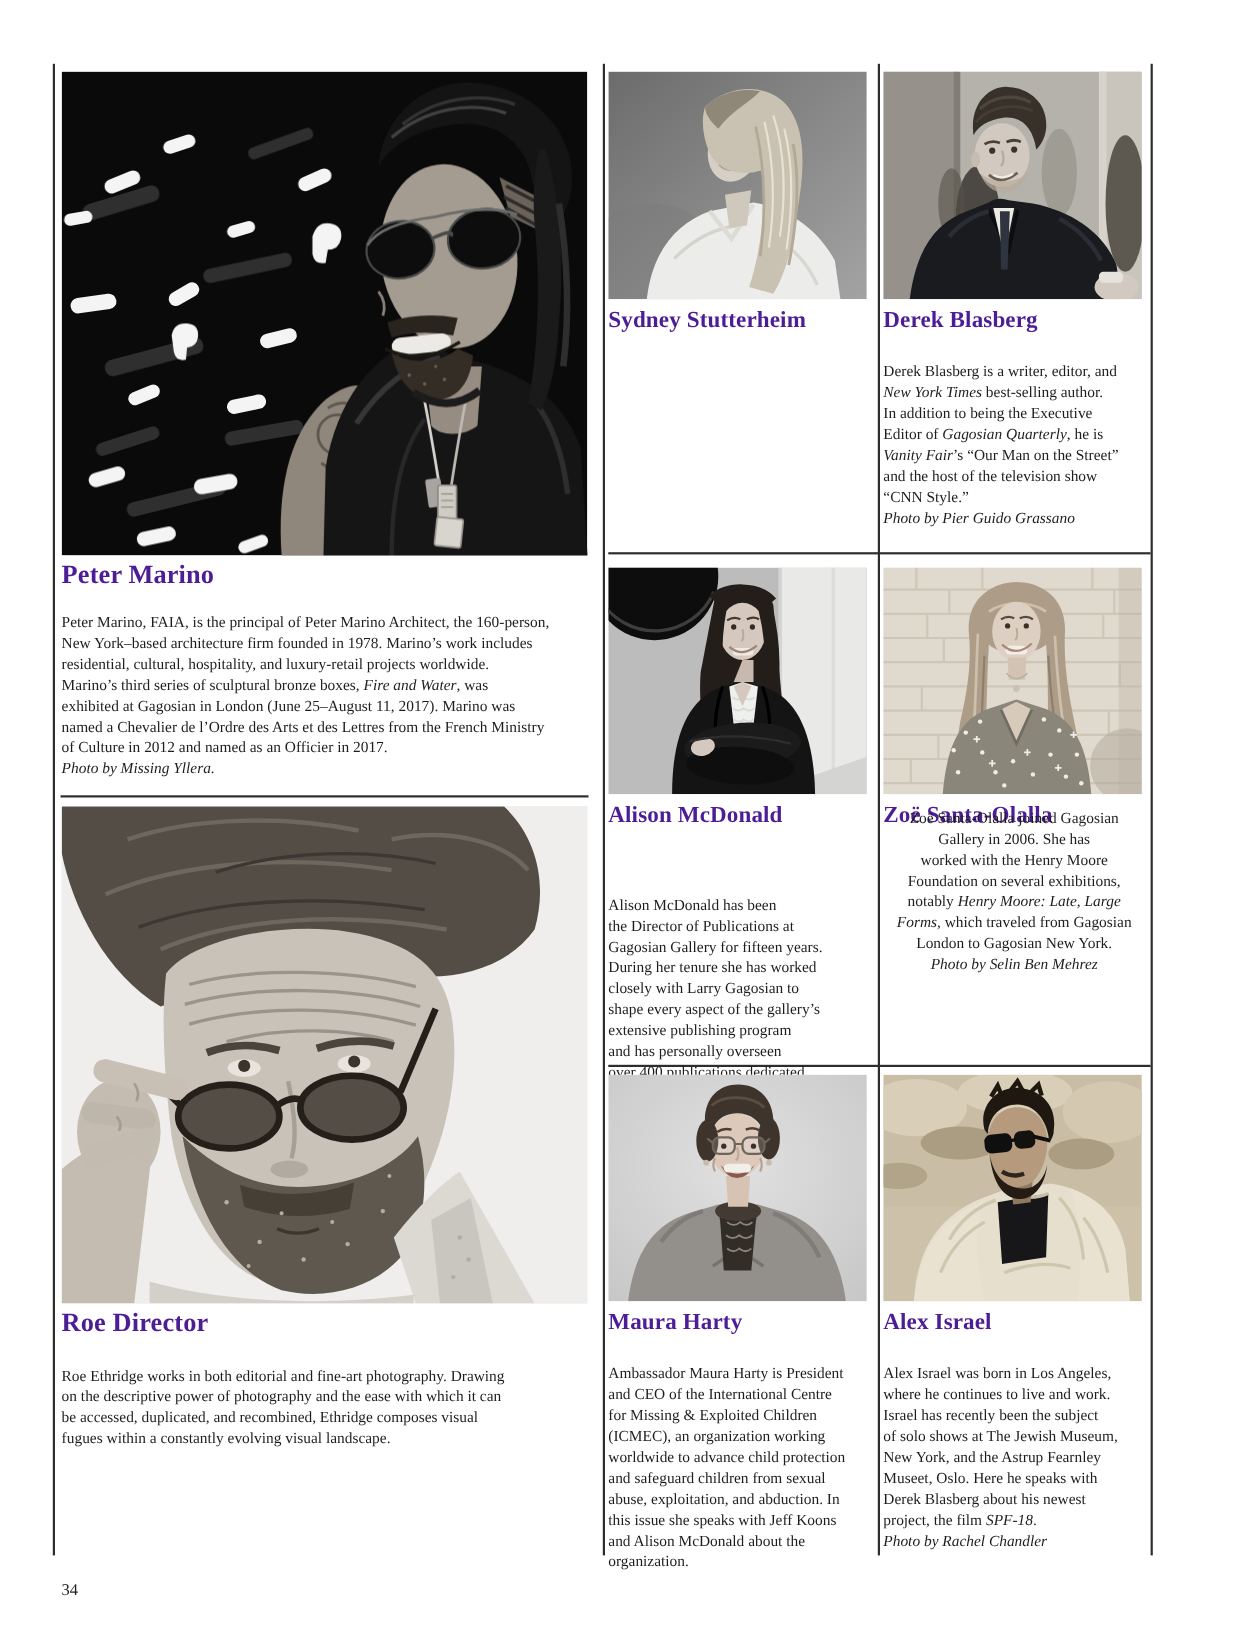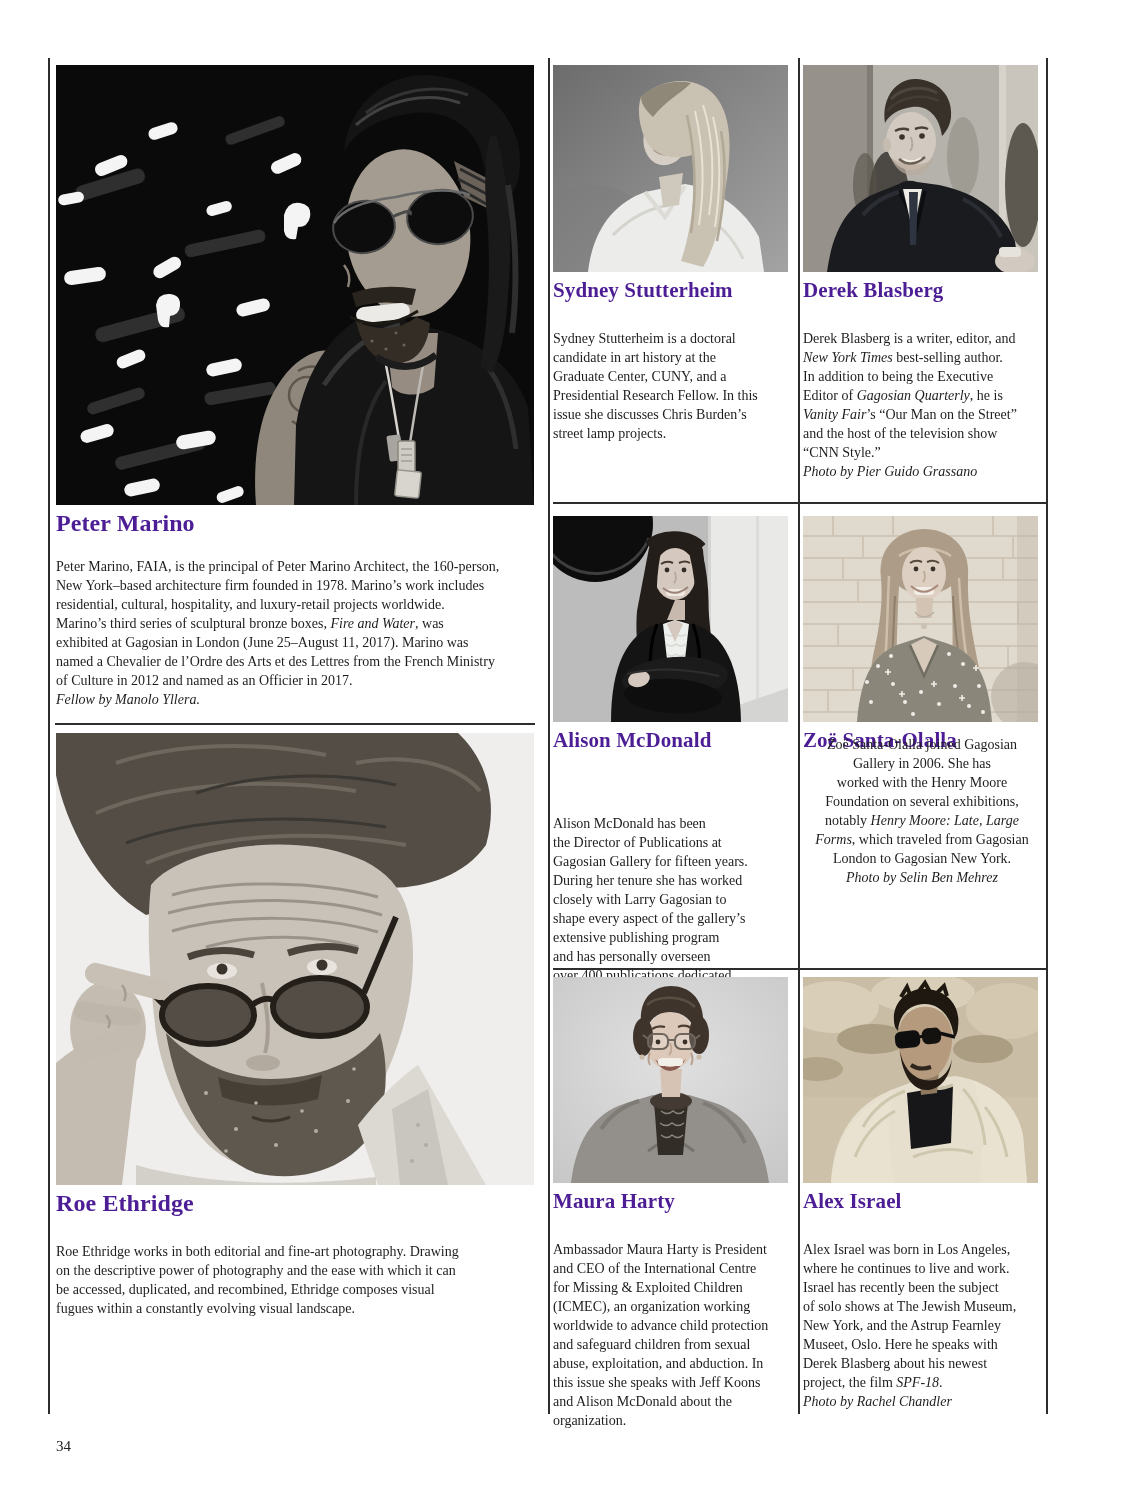--- a/index.html
+++ b/index.html
@@ -118,21 +118,21 @@
     </svg>
   </div>
   <div class="name lg" style="left:56px;top:511px;">Peter Marino</div>
   <div class="bio" style="left:56px;top:557px;width:480px;">Peter Marino, FAIA, is the principal of Peter Marino Architect, the 160-person,
 New York–based architecture firm founded in 1978. Marino’s work includes
 residential, cultural, hospitality, and luxury-retail projects worldwide.
 Marino’s third series of sculptural bronze boxes, <i>Fire and Water</i>, was
 exhibited at Gagosian in London (June 25–August 11, 2017). Marino was
 named a Chevalier de l’Ordre des Arts et des Lettres from the French Ministry
 of Culture in 2012 and named as an Officier in 2017.
-<i>Fellow by Manolo Yllera.</i></div>
+<i>Photo by Missing Yllera.</i></div>
 
   <div class="photo" style="left:56px;top:733px;width:478px;height:452px;">
     <svg viewBox="0 0 478 452" preserveAspectRatio="none">
       <rect width="478" height="452" fill="#efeeec"></rect>
 
       <path d="M0,0 L402,0 C432,28 442,70 430,112 C402,152 342,162 300,150 C240,172 150,162 90,182 C40,152 10,92 0,42 Z" fill="#534d45"></path>
       <g fill="none" stroke="#6e675d" stroke-width="4">
         <path d="M60,30 C120,10 200,8 270,22"></path>
         <path d="M40,80 C110,50 210,44 300,58"></path>
         <path d="M90,130 C160,100 260,96 350,112"></path>
@@ -198,21 +198,21 @@
       <path d="M302,392 C324,364 344,344 362,332 L430,452 L322,452 Z" fill="#dcd9d3"></path>
       <path d="M336,376 L372,356 L392,452 L344,452 Z" fill="#c9c6bf"></path>
       <g fill="#b0ada6">
           <circle cx="362" cy="392" r="2"></circle>
           <circle cx="370" cy="412" r="2"></circle>
           <circle cx="356" cy="428" r="2"></circle>
         </g>
       <path d="M80,432 C150,452 240,454 320,444 L320,452 L80,452 Z" fill="#d3d0c9"></path>
     </svg>
   </div>
-  <div class="name lg" style="left:56px;top:1191px;">Roe Ethridge</div>
+  <div class="name lg" style="left:56px;top:1191px;">Roe Director</div>
   <div class="bio" style="left:56px;top:1242px;width:480px;">Roe Ethridge works in both editorial and fine-art photography. Drawing
 on the descriptive power of photography and the ease with which it can
 be accessed, duplicated, and recombined, Ethridge composes visual
 fugues within a constantly evolving visual landscape.</div>
 
   <div class="photo" style="left:553px;top:65px;width:235px;height:207px;">
     <svg viewBox="0 0 235 207" preserveAspectRatio="none">
       <defs>
         <linearGradient id="sydbg" x1="0" y1="0" x2="1" y2="1">
           <stop offset="0" stop-color="#6c6c6c"></stop>
@@ -244,26 +244,20 @@
         <path d="M160,52 C168,84 168,122 162,162"></path>
         <path d="M142,46 C150,80 152,120 146,160"></path>
       </g>
       <g fill="none" stroke="#b1a896" stroke-width="2.5">
         <path d="M134,50 C142,86 144,126 138,168"></path>
         <path d="M168,66 C174,98 172,136 164,176"></path>
       </g>
     </svg>
   </div>
   <div class="name sm" style="left:553px;top:279px;">Sydney Stutterheim</div>
-  <div class="bio" style="left:553px;top:329px;width:238px;">Sydney Stutterheim is a doctoral
-candidate in art history at the
-Graduate Center, CUNY, and a
-Presidential Research Fellow. In this
-issue she discusses Chris Burden’s
-street lamp projects.</div>
 
   <div class="photo" style="left:803px;top:65px;width:235px;height:207px;">
     <svg viewBox="0 0 235 207" preserveAspectRatio="none">
       <rect width="235" height="207" fill="#b5b2ac"></rect>
       <rect x="0" y="0" width="68" height="207" fill="#96928b"></rect>
       <rect x="64" y="0" width="6" height="207" fill="#817d76"></rect>
       <rect x="196" y="0" width="39" height="207" fill="#cac5bc"></rect>
       <rect x="196" y="0" width="7" height="207" fill="#d8d3ca"></rect>
       <ellipse cx="86" cy="132" rx="20" ry="46" fill="#3a3631" opacity="0.85"></ellipse>
       <ellipse cx="62" cy="120" rx="12" ry="32" fill="#57524a" opacity="0.6"></ellipse>

